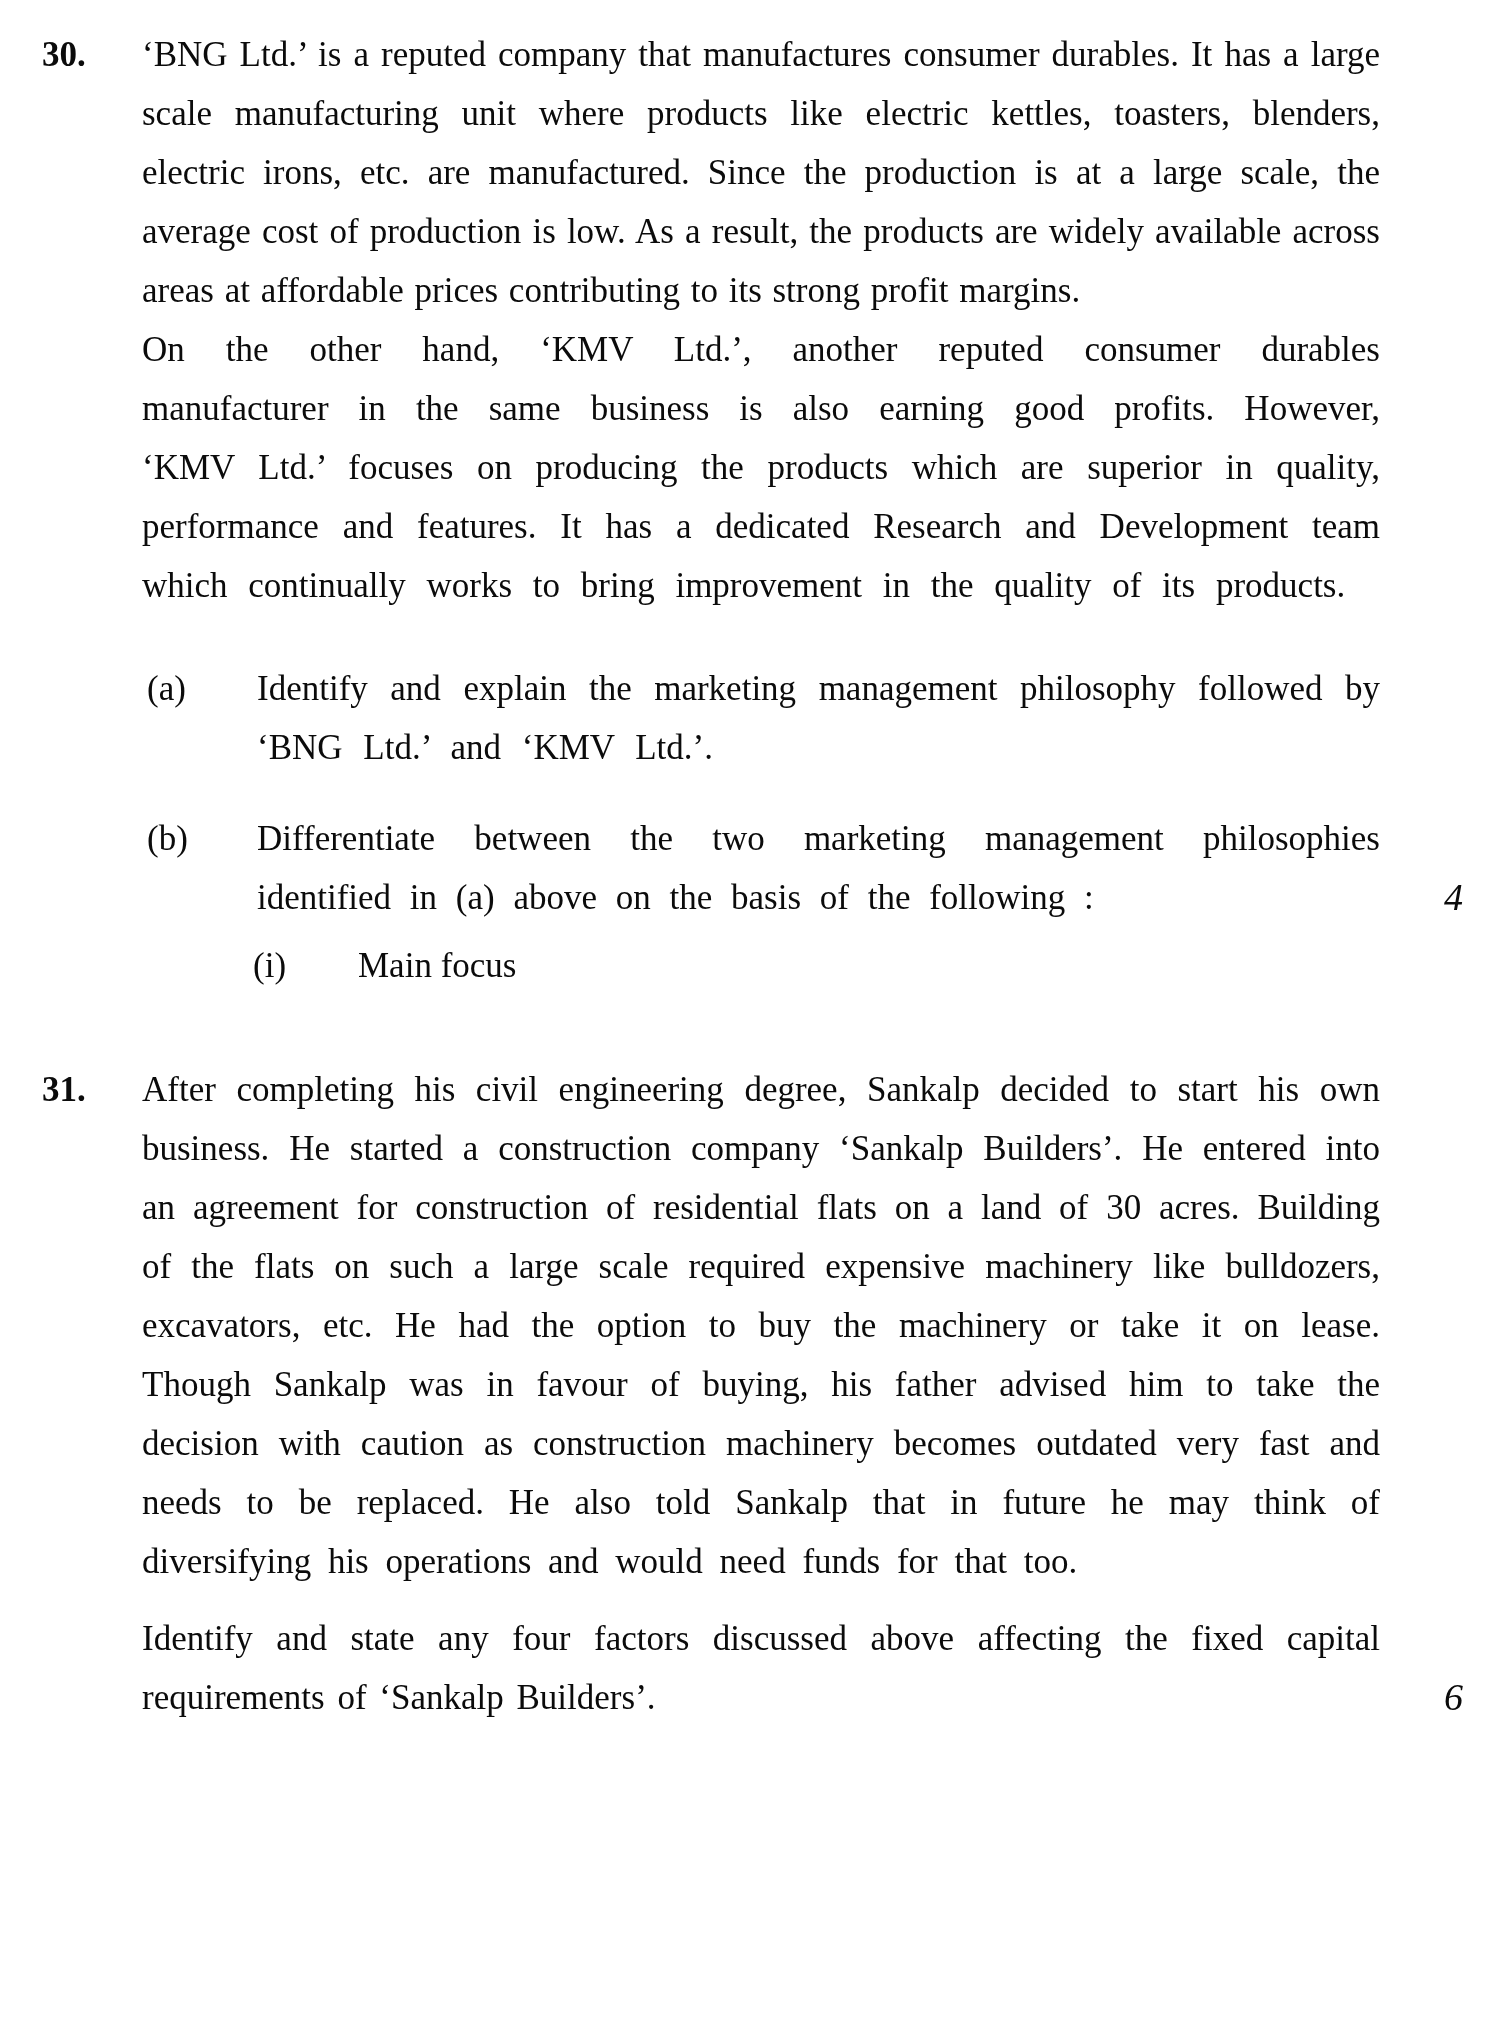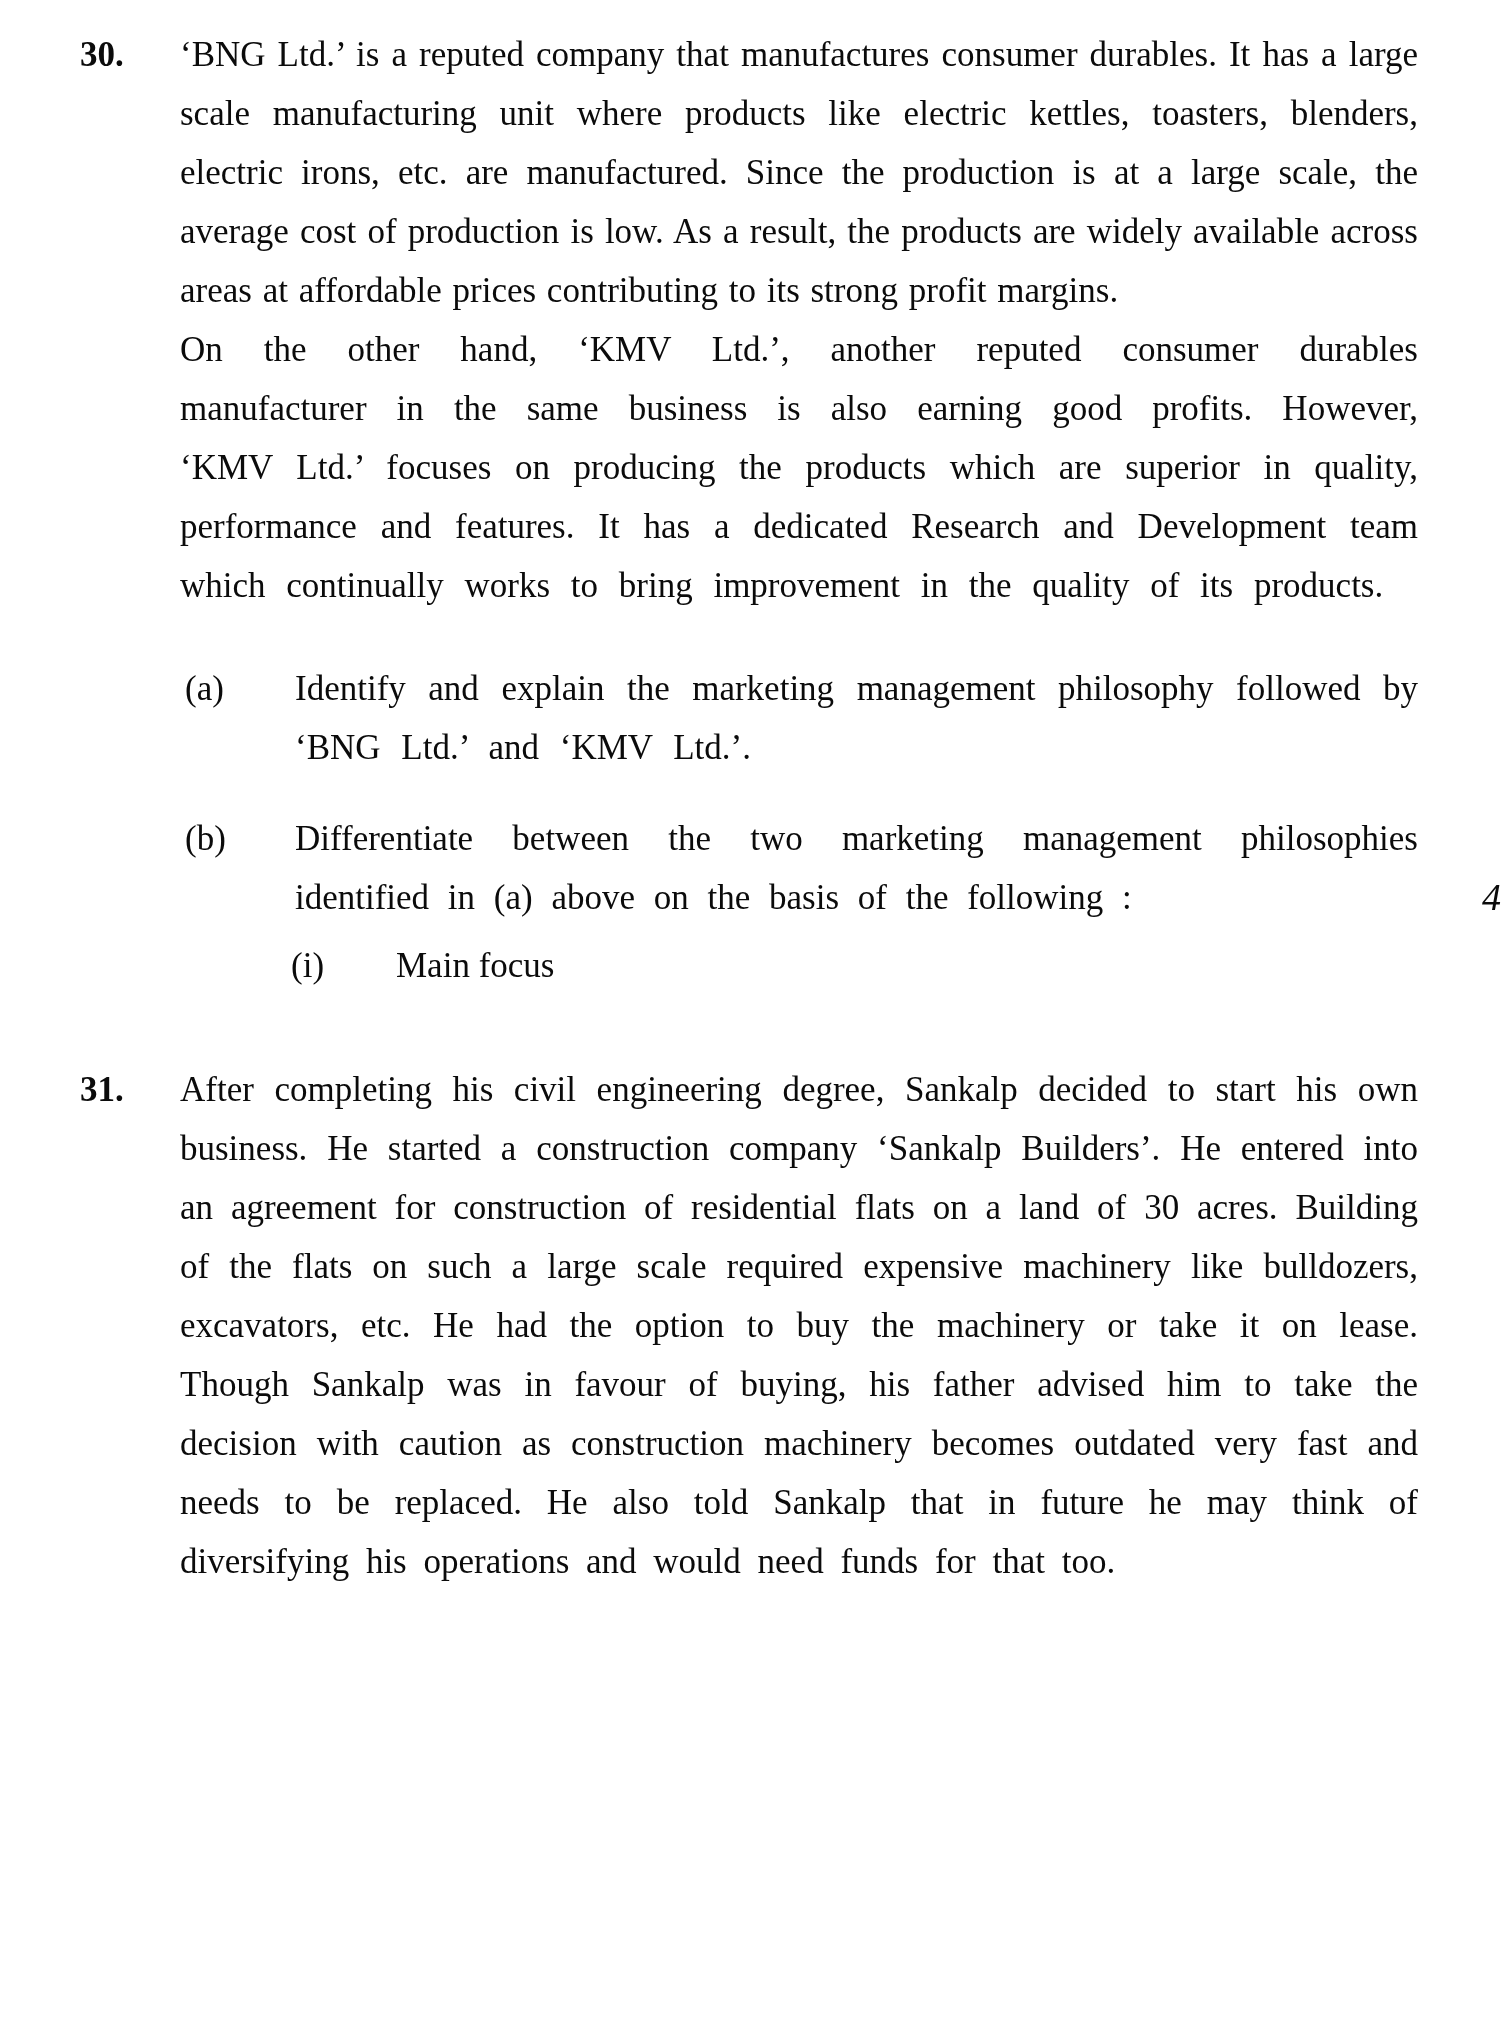--- a/index.html
+++ b/index.html
@@ -12,21 +12,20 @@
     width: 1505px;
     height: 2034px;
     box-sizing: border-box;
     padding-top: 25px;
     background: #ffffff;
     overflow: hidden;
     font-family: "Liberation Serif", "DejaVu Serif", serif;
     font-size: 35px;
     line-height: 59px;
     color: #0b0b0b;
-    padding-left: 38px;
   }
   .question {
     display: flex;
     align-items: flex-start;
   }
   .qnum {
     flex: none;
     width: 142px;
     box-sizing: border-box;
     padding-left: 42px;
@@ -123,16 +122,20 @@
         <p class="subsubtext">Main focus</p>
       </div>
 
     </div>
   </section>
 
   <section class="question q31">
     <div class="qnum">31.</div>
     <div class="qbody">
       <p class="para q31p1">After completing his civil engineering degree, Sankalp decided to start his own business. He started a construction company ‘Sankalp Builders’. He entered into an agreement for construction of residential flats on a land of 30 acres. Building of the flats on such a large scale required expensive machinery like bulldozers, excavators, etc. He had the option to buy the machinery or take it on lease. Though Sankalp was in favour of buying, his father advised him to take the decision with caution as construction machinery becomes outdated very fast and needs to be replaced. He also told Sankalp that in future he may think of diversifying his operations and would need funds for that too.</p>
+      <div class="para-row">
+        <p class="para">Identify and state any four factors discussed above affecting the fixed capital requirements of ‘Sankalp Builders’.</p>
+        <div class="marks">6</div>
+      </div>
     </div>
   </section>
 
 </div>
 
 </body></html>

